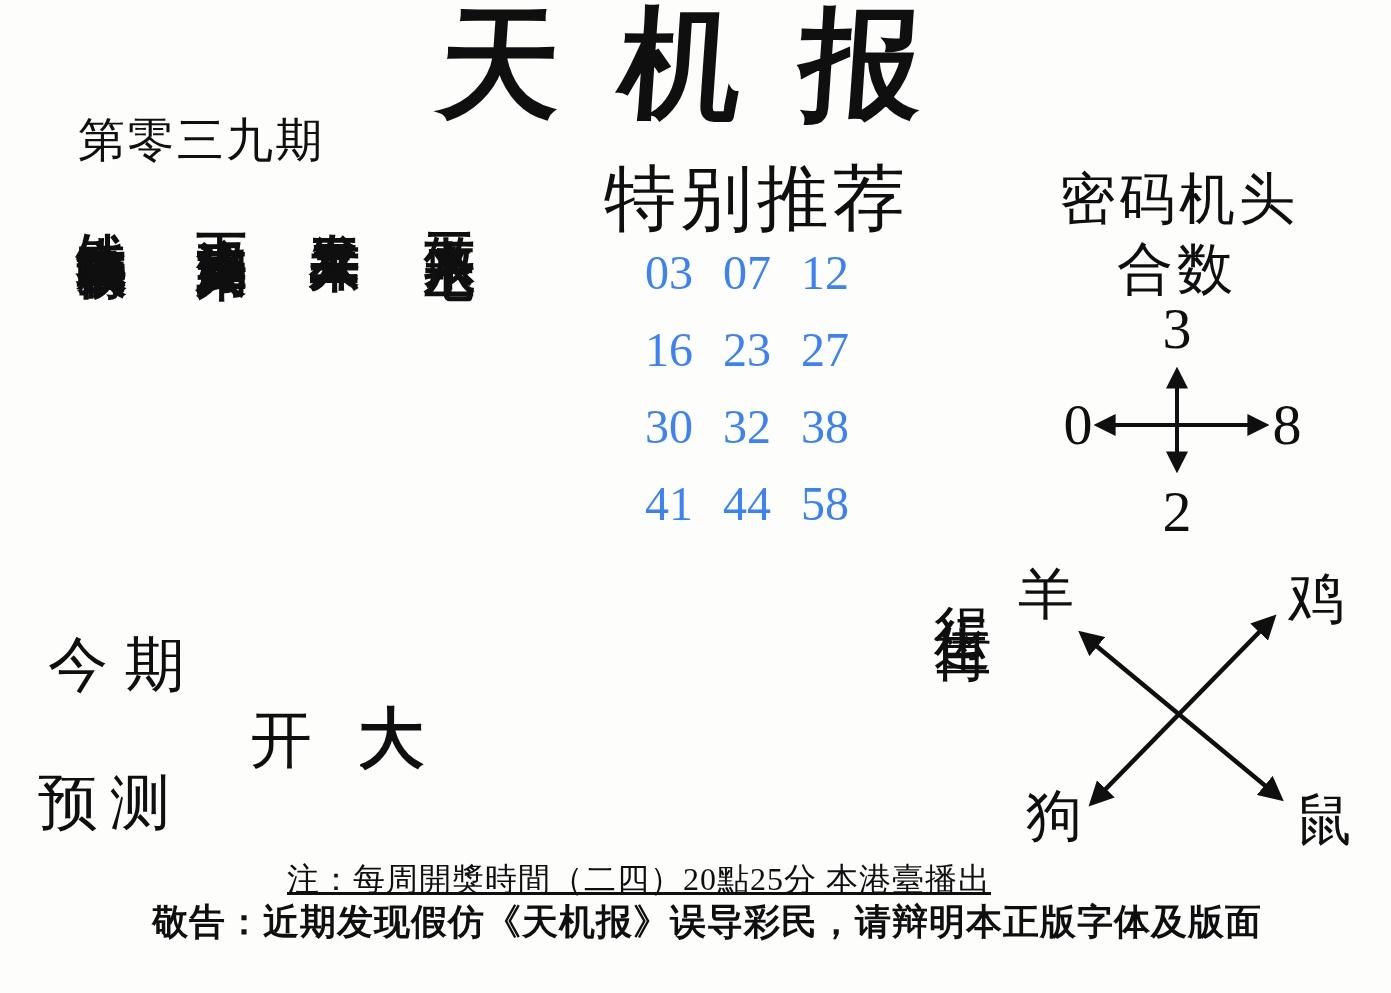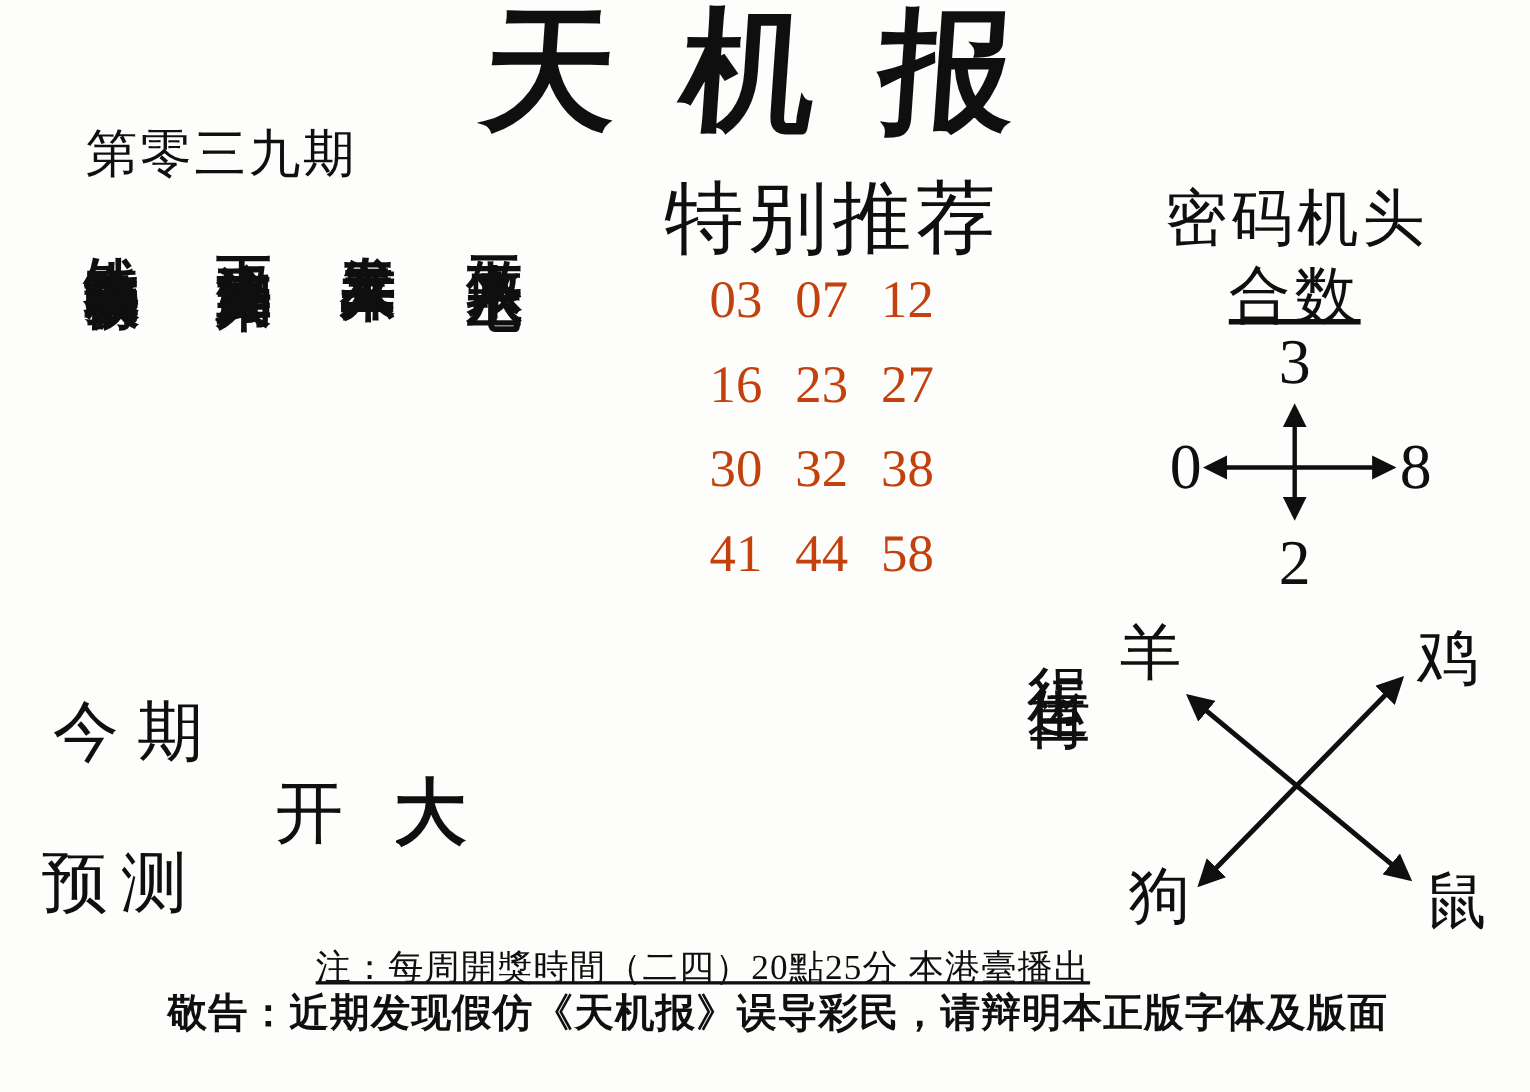--- a/index.html
+++ b/index.html
@@ -45,31 +45,31 @@
     left:604px;top:168px;width:300px;
     font-size:72px;line-height:62px;letter-spacing:0.06em;
     text-align:center;
   }
   .sp-grid{
     left:645px;top:249px;width:230px;
     display:flex;flex-direction:column;row-gap:29px;
   }
   .sp-row{
     display:flex;column-gap:30px;
-    font-size:48px;line-height:48px;color:#c2410c;
+    font-size:48px;line-height:48px;color:#3b82f6;
   }
 
   
   .ch-title{
     left:1029px;top:168px;width:300px;
     font-size:56px;line-height:62px;letter-spacing:0.07em;text-align:center;
   }
   .ch-sub{
     left:1027px;top:238px;width:300px;
-    font-size:56px;line-height:62px;letter-spacing:0.07em;text-align:center;text-decoration:underline;
+    font-size:56px;line-height:62px;letter-spacing:0.07em;text-align:center;
   }
   .ch-num{font-size:58px;line-height:58px;}
   .ch-top{left:1147px;top:300px;width:60px;text-align:center;}
   .ch-left{left:1048px;top:396px;width:60px;text-align:center;}
   .ch-right{left:1257px;top:396px;width:60px;text-align:center;}
   .ch-bottom{left:1147px;top:483px;width:60px;text-align:center;}
   .ch-svg{left:1050px;top:355px;}
 
   
   .zd-label{

